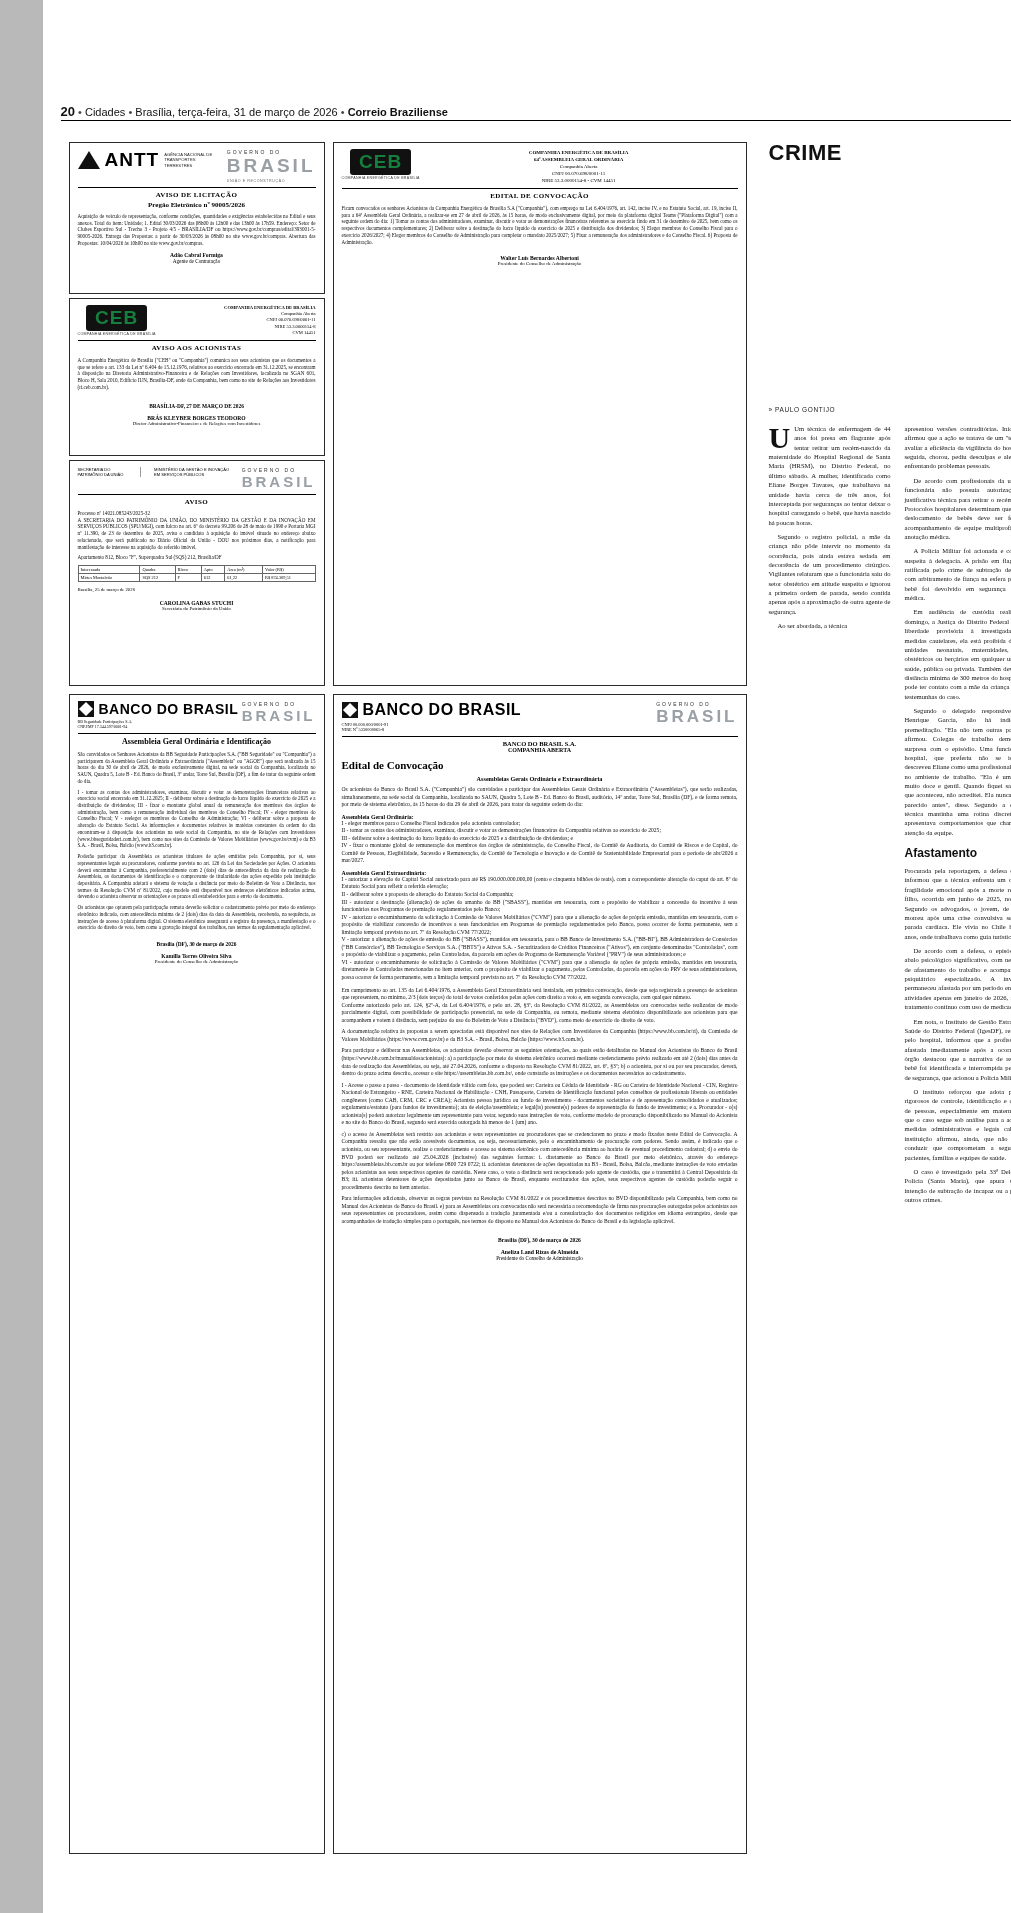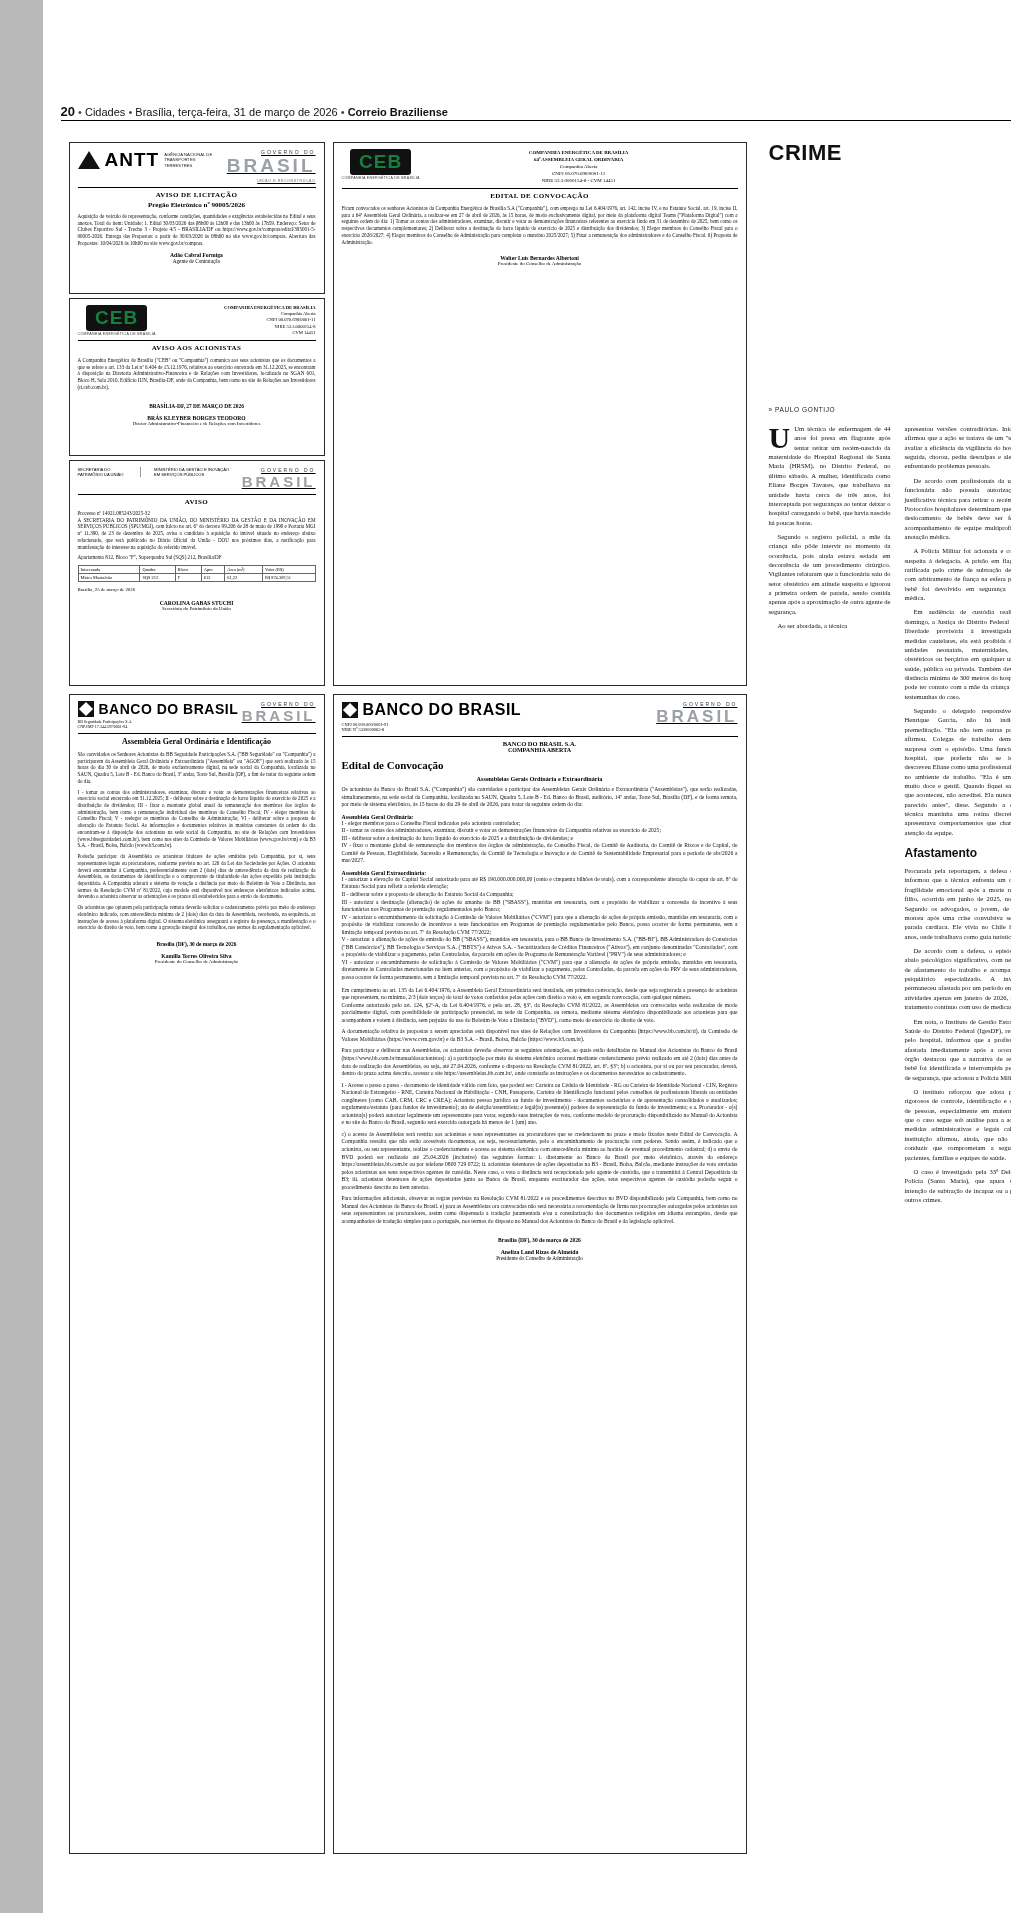--- a/index.html
+++ b/index.html
@@ -23,21 +23,21 @@
   .cap{font-size:7px;font-weight:bold;letter-spacing:.4px;}
   .hdr-line{border-top:1px solid #000;margin:4px 0 3px;}
   .center{text-align:center;}
   .b{font-weight:bold;}
 
   
   .logo-antt{display:flex;align-items:center;gap:5px;}
   .tri{width:0;height:0;border-left:11px solid transparent;border-right:11px solid transparent;border-bottom:18px solid #111;}
   .antt-txt{font-family:"Liberation Sans",sans-serif;font-weight:bold;font-size:19px;letter-spacing:1px;}
   .antt-sub{font-family:"Liberation Sans",sans-serif;font-size:4.2px;line-height:1.25;color:#222;}
-  .gov{font-family:"Liberation Sans",sans-serif;text-align:right;text-decoration:underline;}
+  .gov{font-family:"Liberation Sans",sans-serif;text-align:left;}
   .gov .g1{font-size:5px;letter-spacing:2px;color:#333;}
   .gov .g2{font-size:19px;font-weight:bold;letter-spacing:3px;color:#9aa0a6;}
   .gov .g3{font-size:3.6px;letter-spacing:.6px;color:#666;margin-top:2px;}
 
   .ceb-logo{display:inline-block;background:#111;color:#15803d;font-family:"Liberation Sans",sans-serif;font-weight:bold;font-size:19px;letter-spacing:1px;padding:2px 9px;border-radius:3px;}
   .ceb-sub{font-family:"Liberation Sans",sans-serif;font-size:3.6px;color:#333;letter-spacing:.3px;text-align:center;margin-top:1px;}
 
   .bb-logo{display:flex;align-items:center;gap:5px;}
   .bb-mark{width:16px;height:16px;background:#111;position:relative;}
   .bb-mark:before{content:"";position:absolute;left:3px;top:3px;width:10px;height:10px;background:#fff;transform:rotate(45deg);}

